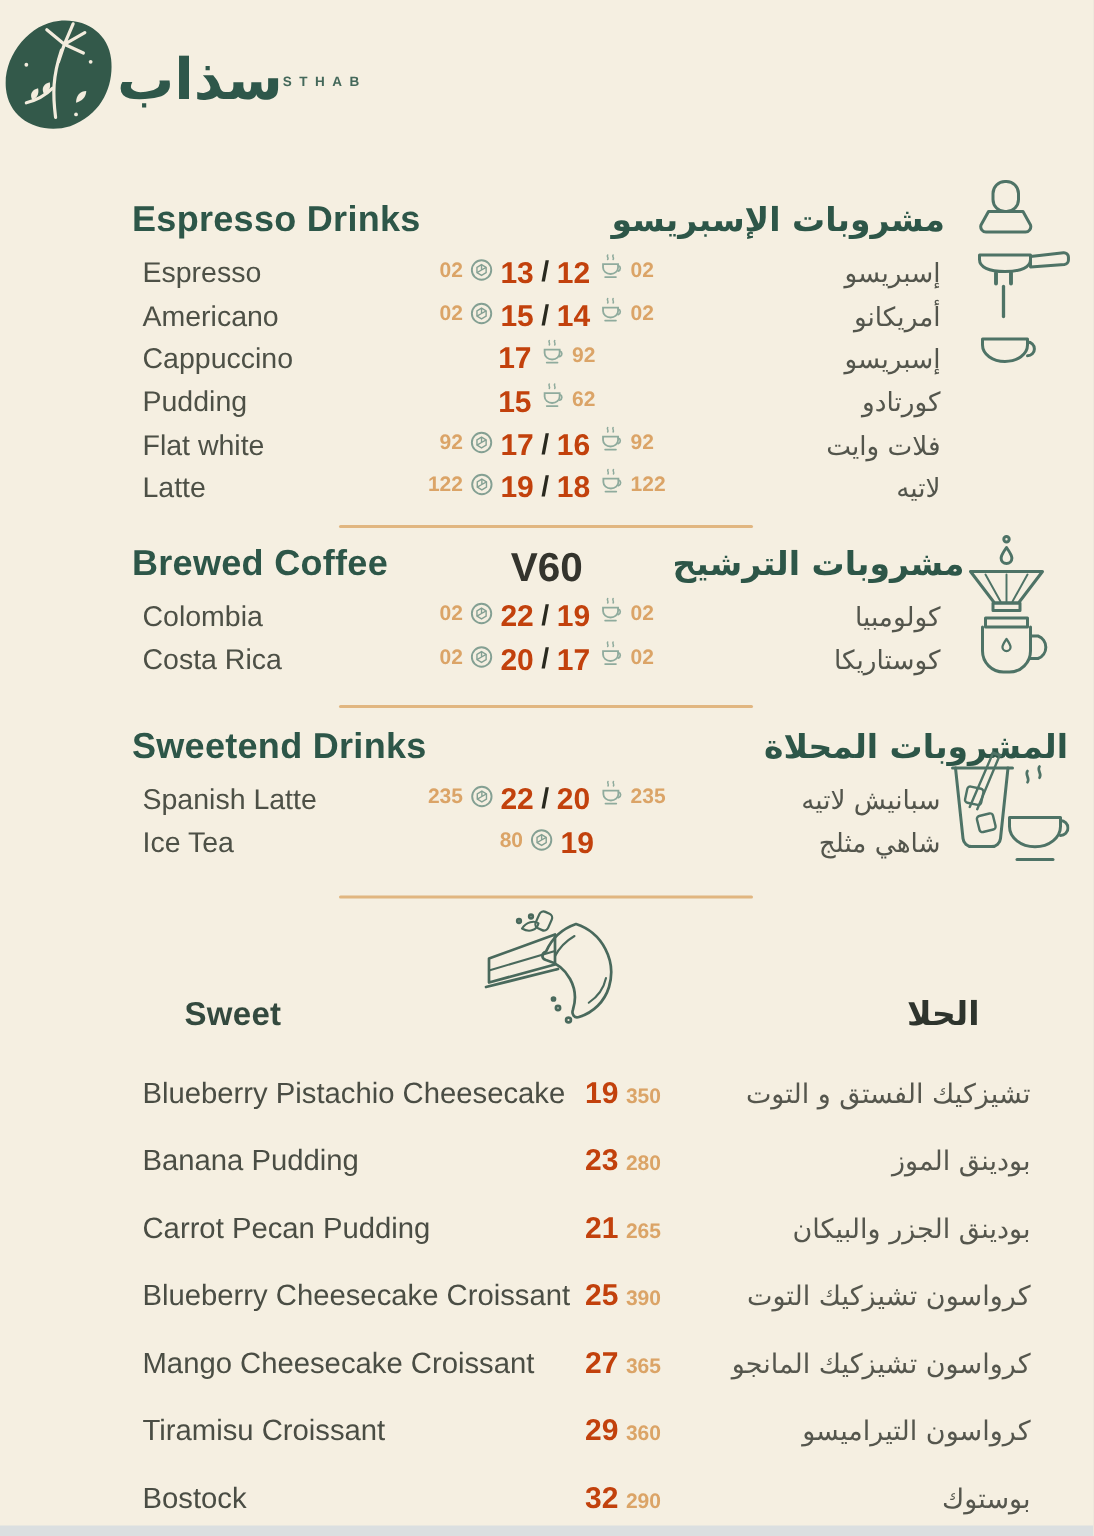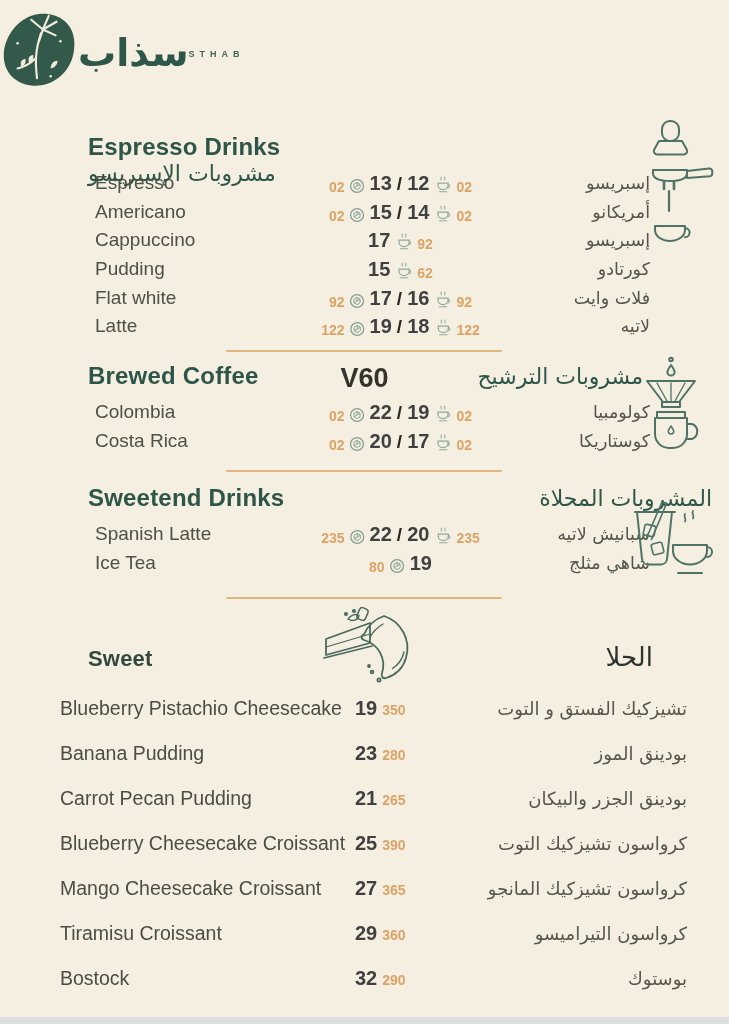--- a/index.html
+++ b/index.html
@@ -13,44 +13,44 @@
   
   .logo-wrap{position:absolute;top:12px;left:0;right:0;display:flex;align-items:center;}
   .logo-calligraphy{font-size:38px;font-weight:bold;color:#2e574a;line-height:1.0;margin-top:1px;}
   .logo-latin{font-size:9px;letter-spacing:5px;color:#44685a;margin-top:3px;font-weight:bold;}
 
   
   .section{position:absolute;left:0;right:0;}
   .sec-espresso{top:133px;}
   .sec-brewed{top:362px;}
   .sec-sweetened{top:484px;}
-  .sec-sweet{top:642px;}
+  .sec-sweet{top:663px;margin-left:35px;}
 
   .sec-header{display:flex;justify-content:space-between;align-items:baseline;height:30px;}
-  .sec-espresso .sec-header{padding:0 99px 0 88px;flex-direction:column;}
+  .sec-espresso .sec-header{padding:0 99px 0 88px;}
   .sec-brewed   .sec-header{padding:0 86px 0 88px;position:relative;}
   .sec-sweetened .sec-header{padding:0 17px 0 88px;}
   .sec-sweet    .sec-header{padding:0 76px 0 88px;height:28px;}
 
   .sec-title-en{font-size:24px;font-weight:bold;color:#2d5648;letter-spacing:.2px;}
-  .sec-title-ar{font-size:22px;font-weight:normal;color:#2d5648;}
+  .sec-title-ar{font-size:22px;font-weight:bold;color:#2d5648;}
   .sec-sweet .sec-title-en{font-size:22px;color:#33493e;}
-  .sec-sweet .sec-title-ar{font-size:26px;color:#2e342d;}
+  .sec-sweet .sec-title-ar{font-size:22px;color:#2e342d;}
 
   .v60-label{position:absolute;left:50%;transform:translateX(-50%);top:1px;
     font-size:27px;font-weight:600;color:#34342d;}
 
   
   .rows{margin-top:6px;}
-  .row{position:relative;height:28.6px;display:flex;align-items:center;padding:0 79px 0 95px;}
+  .row{position:relative;height:28.6px;display:flex;align-items:center;padding:0 102px 0 95px;}
   .item-en{font-size:19px;color:#4d5046;}
   .item-ar{margin-left:auto;font-size:17.5px;color:#53554c;}
   .price-group{position:absolute;left:50%;top:50%;transform:translate(-50%,-50%);
-    display:flex;align-items:flex-end;gap:4px;white-space:nowrap;margin-left:36px;}
-  .price{font-size:20px;font-weight:bold;color:#404040;}
+    display:flex;align-items:flex-start;gap:4px;white-space:nowrap;}
+  .price{font-size:20px;font-weight:bold;color:#c2410c;}
   .sep{font-size:19px;font-weight:bold;color:#29291f;margin:0 1px;}
   .cal{font-size:14px;font-weight:bold;color:#ddא;color:#dba467;}
   .sicon{display:inline-flex;color:#84a093;}
   .sicon svg{width:17px;height:17px;}
   .sicon.hot{color:#8fab9d;}
   .sicon.hot svg{width:19px;height:19px;margin-top:-3px;}
 
   
   .divider{position:absolute;left:226px;width:276px;height:2px;background:#ddab6f;border-radius:2px;opacity:.85;}
   .div1{top:350px}.div2{top:470px}.div3{top:597px}

